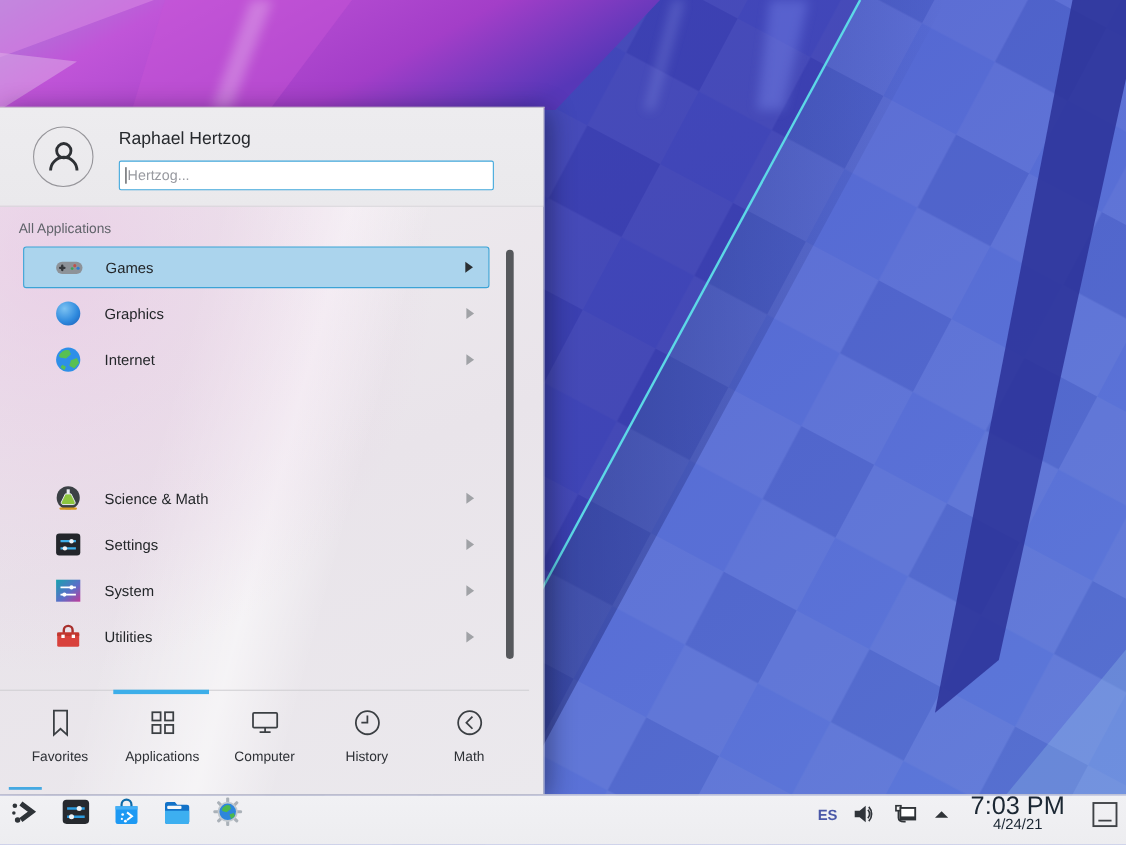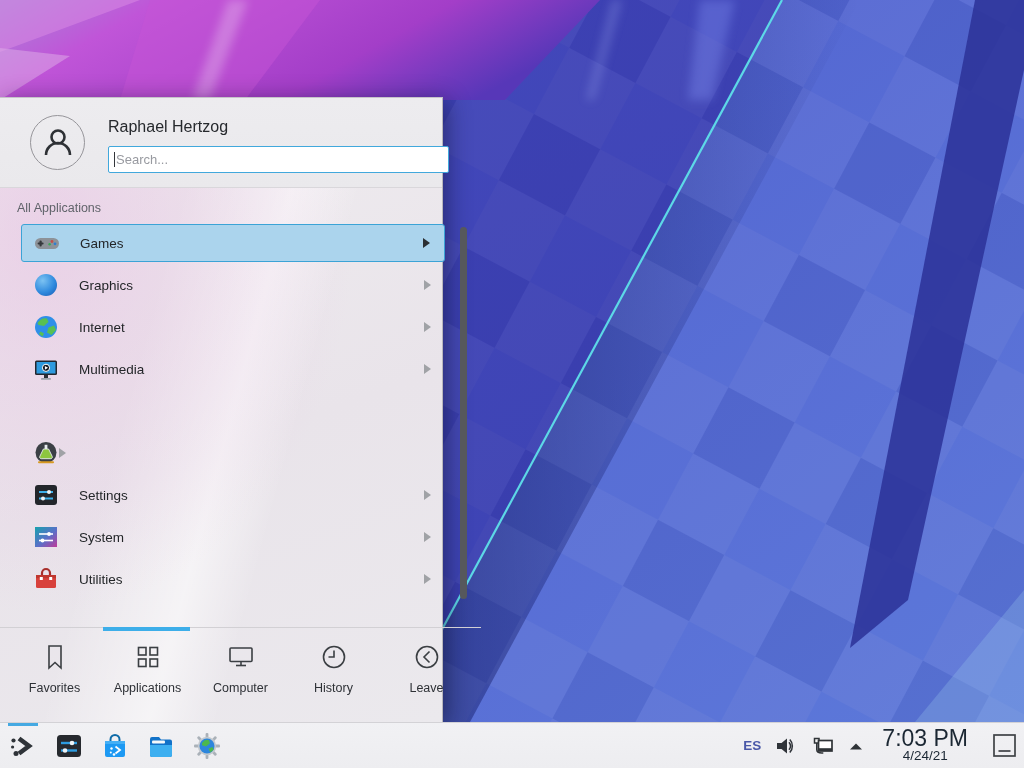--- a/index.html
+++ b/index.html
@@ -2,21 +2,21 @@
 <html><head>
 <meta charset="utf-8">
 <style>
   * { margin:0; padding:0; box-sizing:border-box; }
   html,body { width:1024px; height:768px; overflow:hidden;
     font-family:"Liberation Sans", sans-serif; background:#4c58cc; }
   #desktop { position:relative; width:1024px; height:768px; overflow:hidden; }
   #wallpaper { position:absolute; inset:0; width:100%; height:100%; display:block; }
 
   
-  #launcher-popup { position:absolute; left:0; top:97px; width:443px; height:625px;
+  #launcher-popup { position:absolute; left:0; top:97px; width:495px; height:625px;
     background:
       radial-gradient(ellipse at 10% 22%, rgba(230,185,224,.5), transparent 55%),
       linear-gradient(105deg, rgba(255,255,255,0) 34%, rgba(255,255,255,.55) 52%, rgba(255,255,255,0) 63%),
       linear-gradient(160deg,#f0edf0,#e9e4ea 55%,#ebe9ed);
     border-top:1px solid #c6c4c9; border-right:1px solid #b9b7bc;
     box-shadow:4px 4px 22px rgba(10,10,30,.45); }
   .popup-header { position:absolute; left:0; top:0; width:100%; height:90px;
     background:linear-gradient(180deg,#edecef,#eae9ec); border-bottom:1px solid #d9d7db; }
   .avatar { position:absolute; left:30px; top:17px; width:55px; height:55px; border-radius:50%;
     border:1px solid #96959a; display:flex; align-items:center; justify-content:center; }
@@ -24,21 +24,21 @@
   .searchbox { position:absolute; left:108px; top:48px; width:341px; height:27px;
     background:#ffffff; border:1px solid #41a8dc; border-radius:2px;
     display:flex; align-items:center; padding-left:5px; }
   .searchbox .caret { width:1px; height:15px; background:#33363a; margin-right:1px; }
   .searchbox .ph { font-size:13px; color:#989aa0; }
 
   .section-label { position:absolute; left:17px; top:103px; font-size:12.5px; color:#60636a; }
 
   .menu-area { position:absolute; left:0; top:120px; width:481px; height:409px; overflow:hidden; }
   .menu-row { position:absolute; left:21px; width:424px; height:42px;
-    display:flex; align-items:center; }
+    display:flex; align-items:center;padding-left:16px; }
   .menu-row .mi { width:26px; height:26px; margin-left:12px; flex:0 0 26px; }
   .menu-row .mi svg { width:26px; height:26px; display:block; }
   .menu-row .mlabel { margin-left:20px; font-size:13.5px; color:#232629; flex:1; }
   .menu-row .marrow { width:0; height:0; margin-right:14px;
     border-left:7px solid #a0a2a6; border-top:5px solid transparent; border-bottom:5px solid transparent; }
   .menu-row.selected { background:#abd4ed; border:1px solid #3ba3d6; border-radius:3px;
     height:38px; margin-top:2px; }
   .menu-row.selected .marrow { border-left-color:#2b2f33; }
 
   .scrollbar { position:absolute; left:460px; top:129px; width:7px; height:372px;
@@ -47,21 +47,21 @@
   .tabbar { position:absolute; left:0; top:529px; width:481px; height:96px;
     border-top:1px solid #d2d0d4; display:flex; padding-left:8px; }
   .tab-indicator { position:absolute; left:103px; top:-1px; width:87px; height:4px; background:#3daee9; }
   .tab { width:93px; display:flex; flex-direction:column; align-items:center; padding-top:14px; }
   .tab svg { width:30px; height:30px; stroke:#3b3f43; stroke-width:1.6; fill:none; }
   .tab .tlabel { margin-top:9px; font-size:12.5px; color:#2e3136; }
 
   
   #taskbar { position:absolute; left:0; bottom:0; width:1024px; height:46px;
     background:linear-gradient(180deg,#f1f1f4,#ededf0); border-top:1px solid #d3d2d6;
-    display:flex; align-items:center; }
+    display:flex; align-items:flex-start; }
   .launchers { display:flex; align-items:center; padding-left:8px; gap:16px; }
   .tb-icon { width:30px; height:30px; position:relative; }
   .tb-icon svg { width:30px; height:30px; display:block; }
   .task-indicator { position:absolute; left:-0px; top:-8px; width:30px; height:3px; background:#45a9e2; }
   .tray { margin-left:auto; display:flex; align-items:center; gap:13px; padding-right:6px; }
   .kbd-layout { font-size:13.5px; font-weight:bold; color:#4a58a8; }
   .tray svg { display:block; }
   .clock { text-align:center; color:#1b2733; margin-left:4px; }
   .clock .time { font-size:23px; line-height:19px; }
   .clock .date { font-size:13.5px; line-height:15px; }
@@ -126,21 +126,21 @@
     <div class="popup-header">
       <div class="avatar">
         <svg width="40" height="40" viewBox="0 0 40 40">
           <circle cx="20" cy="14" r="6.5" fill="none" stroke="#2e3135" stroke-width="2.6"></circle>
           <path d="M8 32 a12 12 0 0 1 24 0" fill="none" stroke="#2e3135" stroke-width="2.6"></path>
         </svg>
       </div>
       <div class="username">Raphael Hertzog</div>
       <div class="searchbox">
         <span class="caret"></span>
-        <span class="ph">Search...</span>
+        <span class="ph">Hertzog...</span>
       </div>
     </div>
 
     <div class="section-label">All Applications</div>
 
     <div class="menu-area">
 
       <div class="menu-row selected" style="top:4px">
         <span class="mi">
             <svg viewBox="0 0 26 26">
@@ -179,45 +179,32 @@
           <circle cx="13" cy="13" r="11" fill="#2e8fe8"></circle>
           <path d="M4.5 9 q4-6 9.5-4.5 l1.5 3.5 -4.5 4 -5.5-1z" fill="#58c052"></path>
           <path d="M15.5 13.5 l5.5-2 2 4.5 -4.5 5 -4.5-2.5z" fill="#58c052"></path>
           <path d="M7.5 17.5 l3.5 2 -1.5 3 -3.5-2.5z" fill="#58c052"></path>
             </svg>
           </span>
         <span class="mlabel">Internet</span>
         <span class="marrow"></span>
       </div>
 
-      <div class="menu-row" style="top:130px">
-        <span class="mi">
-            <svg viewBox="0 0 26 26">
-          <rect x="2" y="4.5" width="22" height="14.5" rx="1.5" fill="#23272e"></rect>
-          <rect x="3.5" y="6" width="19" height="11.5" fill="#2d9ade"></rect>
-          <circle cx="13" cy="11.8" r="3.6" fill="#10151c" stroke="#ffffff" stroke-width="1"></circle>
-          <path d="M11.9 9.9 l3.2 1.9 -3.2 1.9z" fill="#ffffff"></path>
-          <rect x="11" y="19" width="4" height="3" fill="#2b2f36"></rect>
-          <rect x="8" y="22" width="10" height="1.8" rx="0.9" fill="#9aa0a8"></rect>
-            </svg>
-          </span>
-        <span class="mlabel">Multimedia</span>
-        <span class="marrow"></span>
-      </div>
 
 
       <div class="menu-row" style="top:214px">
         <span class="mi">
             <svg viewBox="0 0 26 26">
           <circle cx="13" cy="12.5" r="10.5" fill="#3b4045"></circle>
           <rect x="11.6" y="4.8" width="2.8" height="4.5" fill="#e8ecef"></rect>
           <path d="M10.4 9 l-3.6 7.4 a1.6 1.6 0 0 0 1.4 2.3 h9.6 a1.6 1.6 0 0 0 1.4-2.3 L15.6 9z" fill="#8dc63f" stroke="#e8ecef" stroke-width="0.9"></path>
           <rect x="5" y="21.3" width="16" height="2" rx="1" fill="#d79921"></rect>
             </svg>
           </span>
+        <span class="mlabel">Science &amp; Math</span>
         <span class="marrow"></span>
       </div>
 
       <div class="menu-row" style="top:256px">
         <span class="mi">
             <svg viewBox="0 0 26 26">
           <rect x="2" y="3" width="22" height="20" rx="3" fill="#23262b"></rect>
           <line x1="6" y1="10" x2="20" y2="10" stroke="#3daee9" stroke-width="2"></line>
           <circle cx="16" cy="10" r="2" fill="#eef2f5"></circle>
           <line x1="6" y1="16.5" x2="20" y2="16.5" stroke="#3daee9" stroke-width="2"></line>
@@ -299,21 +286,21 @@
           <circle cx="15" cy="15" r="10.5"></circle>
             <path d="M15 8.5 V15 H9.5"></path>
           </svg>
         <span class="tlabel">History</span>
       </div>
       <div class="tab">
         <svg viewBox="0 0 30 30">
           <circle cx="15" cy="15" r="10.5"></circle>
             <path d="M17.5 9.5 L12 15 l5.5 5.5"></path>
           </svg>
-        <span class="tlabel">Leave</span>
+        <span class="tlabel">Math</span>
       </div>
     </div>
   </div>
 
   <div id="taskbar">
     <div class="launchers">
 
       <div class="tb-icon">
         <div class="task-indicator"></div>
         <svg viewBox="0 0 30 30">

